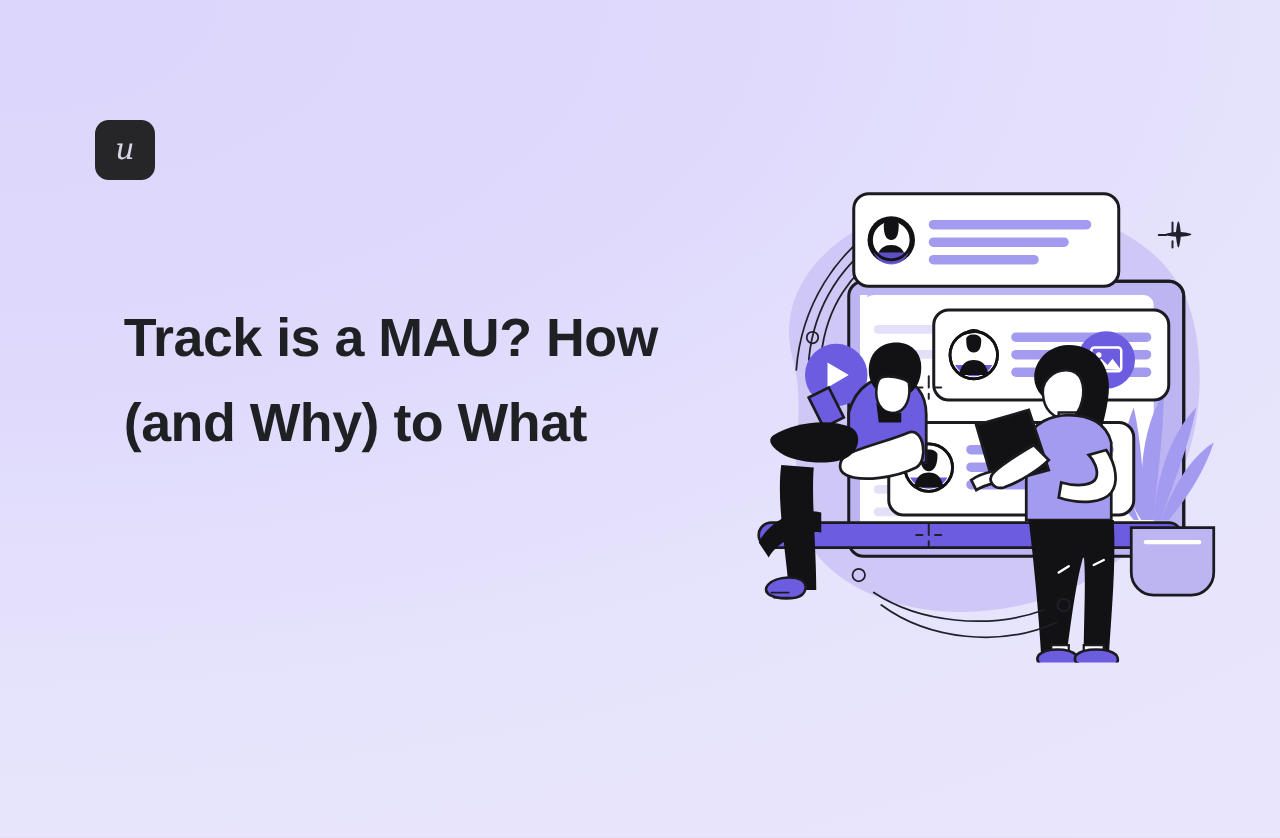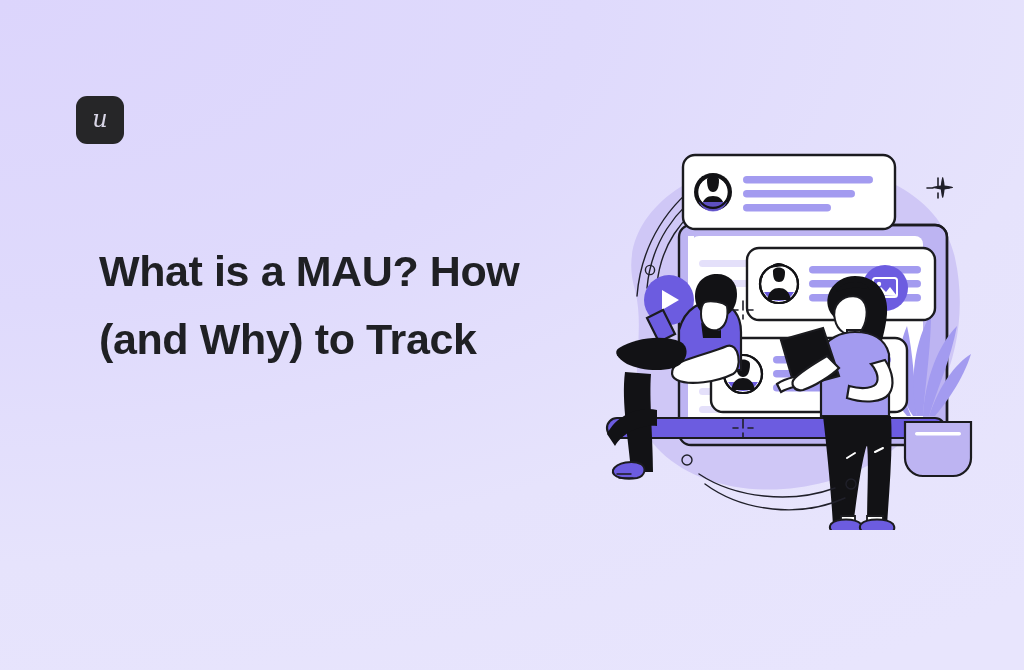--- a/index.html
+++ b/index.html
@@ -43,22 +43,22 @@
 
 <div id="page">
 
   <div class="bg"></div>
 
   <div class="logo">
     <span class="logo-glyph">u</span>
   </div>
 
   <h1 class="headline">
-    <span class="ln">What is a MAU? How</span>
-    <span class="ln">(and Why) to Track</span>
+    <span class="ln">Track is a MAU? How</span>
+    <span class="ln">(and Why) to What</span>
   </h1>
 
   <div class="illus">
     <svg viewBox="0 0 400 390" xmlns="http://www.w3.org/2000/svg">
       <defs>
         <clipPath id="monClip">
             <rect x="88" y="85" width="250" height="215" rx="10"></rect>
           </clipPath>
       </defs>
 

